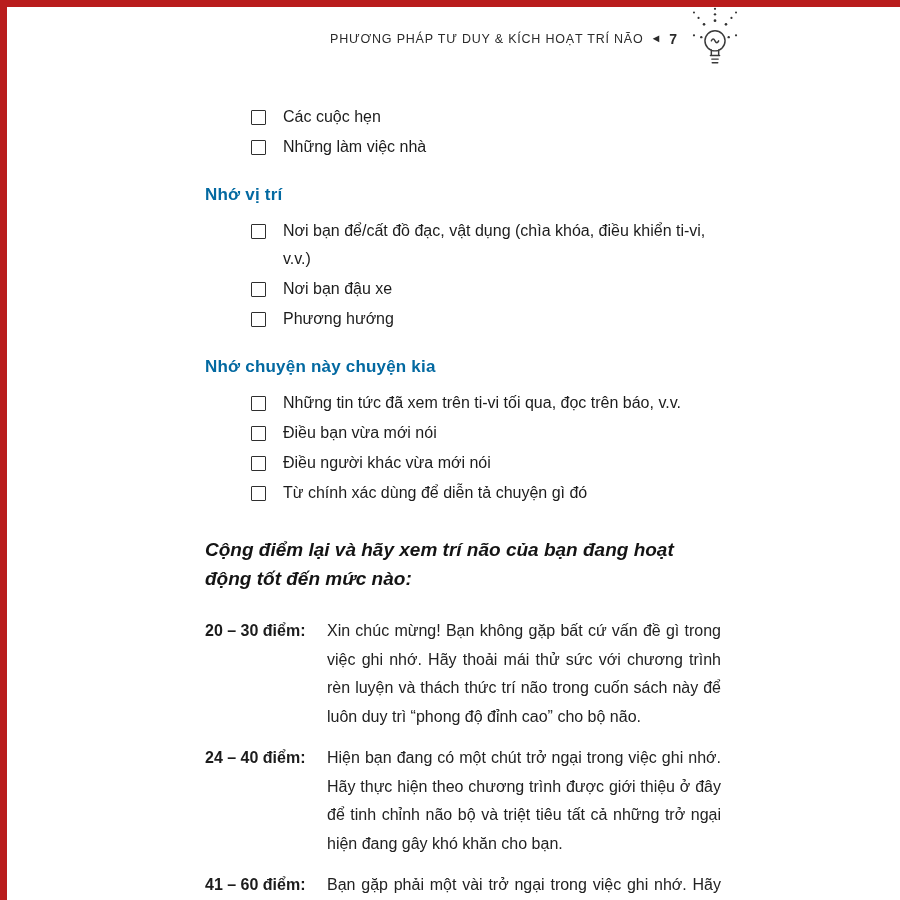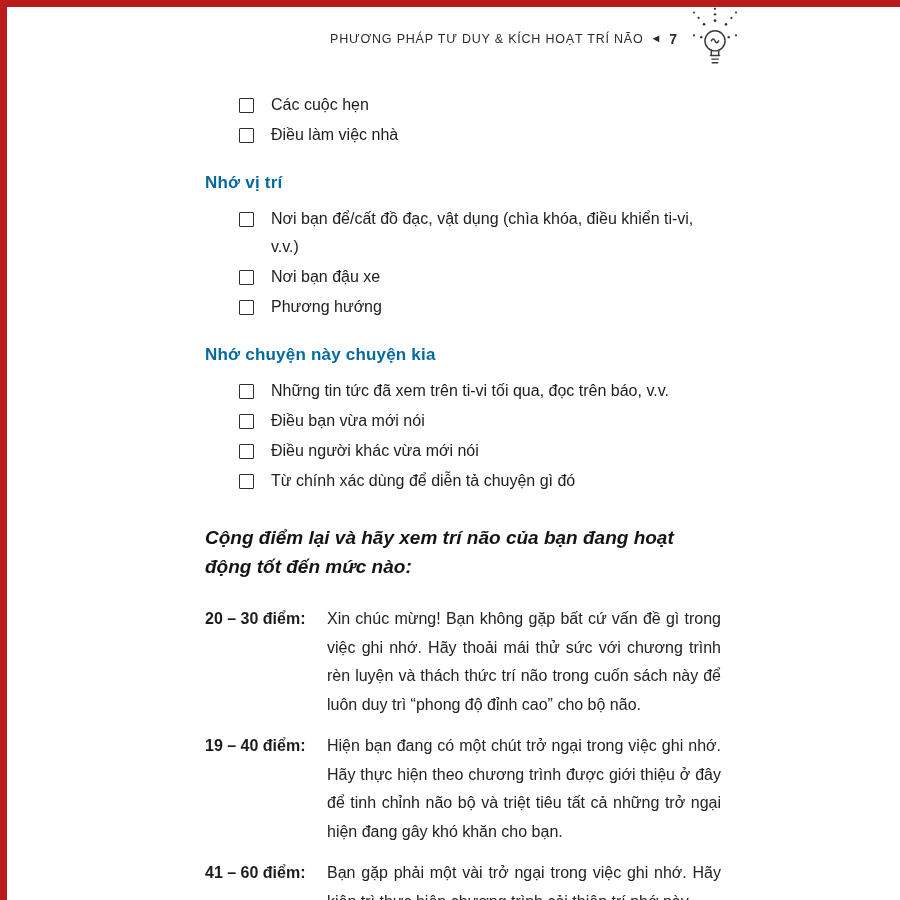--- a/index.html
+++ b/index.html
@@ -16,21 +16,21 @@
   .header{
     position:absolute;top:24px;right:228px;
     font-size:12.5px;letter-spacing:.8px;color:#2b2b2b;
     display:flex;align-items:center;gap:7px;white-space:nowrap;
   }
   .header .sep{font-size:11px;position:relative;top:-1px;}
   .header .pnum{font-size:14px;font-weight:bold;letter-spacing:0;}
   .bulb{position:absolute;top:0px;right:150px;width:80px;height:64px;}
   
   .content{position:absolute;left:198px;top:84px;width:516px;}
-  .checklist{margin:0;padding:0;list-style:none;}
+  .checklist{margin:12px;padding:0;list-style:none;}
   .check-item{
     display:flex;gap:17px;
     padding-left:34px;
     font-size:16px;line-height:28px;
     margin-bottom:2px;
   }
   .checkbox{
     width:13px;height:13px;flex-shrink:0;
     border:1.5px solid #2f2f2f;border-radius:1px;
     margin-top:7px;background:#fff;
@@ -94,21 +94,21 @@
 
   <div class="content">
 
     <ul class="checklist intro">
       <li class="check-item">
         <span class="checkbox"></span>
         <span>Các cuộc hẹn</span>
       </li>
       <li class="check-item">
         <span class="checkbox"></span>
-        <span>Điều làm việc nhà</span>
+        <span>Những làm việc nhà</span>
       </li>
     </ul>
 
     <div class="section-heading">Nhớ vị trí</div>
     <ul class="checklist">
       <li class="check-item">
         <span class="checkbox"></span>
         <span>Nơi bạn để/cất đồ đạc, vật dụng (chìa khóa, điều khiển ti-vi, v.v.)</span>
       </li>
       <li class="check-item">
@@ -142,21 +142,21 @@
     </ul>
 
     <div class="summary">Cộng điểm lại và hãy xem trí não của bạn đang hoạt động tốt đến mức nào:</div>
 
     <div>
       <div class="score-row">
         <div class="score-range">20 – 30 điểm:</div>
         <p class="score-text">Xin chúc mừng! Bạn không gặp bất cứ vấn đề gì trong việc ghi nhớ. Hãy thoải mái thử sức với chương trình rèn luyện và thách thức trí não trong cuốn sách này để luôn duy trì “phong độ đỉnh cao” cho bộ não.</p>
       </div>
       <div class="score-row">
-        <div class="score-range">19 – 40 điểm:</div>
+        <div class="score-range">24 – 40 điểm:</div>
         <p class="score-text">Hiện bạn đang có một chút trở ngại trong việc ghi nhớ. Hãy thực hiện theo chương trình được giới thiệu ở đây để tinh chỉnh não bộ và triệt tiêu tất cả những trở ngại hiện đang gây khó khăn cho bạn.</p>
       </div>
       <div class="score-row">
         <div class="score-range">41 – 60 điểm:</div>
         <p class="score-text">Bạn gặp phải một vài trở ngại trong việc ghi nhớ. Hãy kiên trì thực hiện chương trình cải thiện trí nhớ này.</p>
       </div>
     </div>
 
   </div>
 </div>

